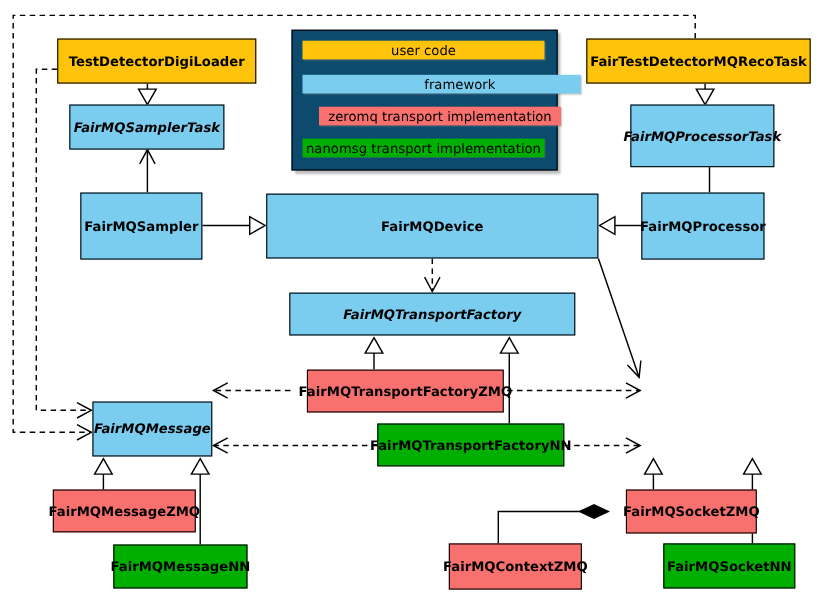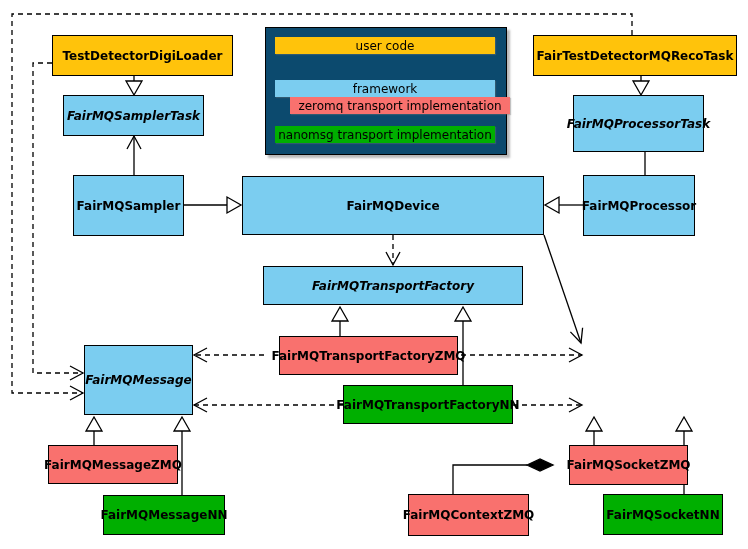--- a/index.html
+++ b/index.html
@@ -22,21 +22,21 @@
     position:absolute;left:265px;top:27px;width:242px;height:128px;z-index:2;
     background:#0c4a6e;border:1.4px solid #000;box-sizing:border-box;
     box-shadow:3px 3px 2px rgba(130,130,130,0.55);
   }
   .legend-bar{
     position:absolute;left:9px;width:220px;height:17px;
     display:flex;align-items:center;justify-content:center;
     font-size:12px;font-weight:normal;color:#000;white-space:nowrap;
     box-shadow:1px 1px 1px rgba(120,120,120,0.35);
   }
-  .lb0{top:9px;}  .lb1{top:52px;}  .lb2{top:69px;}  .lb3{top:98px;text-align:right;}
+  .lb0{top:9px;}  .lb1{top:40px;padding-left:33px;}  .lb2{top:69px;}  .lb3{top:98px;text-align:right;}
   .edge{stroke:#000;stroke-width:1.3;fill:none;}
   .dashed{stroke-dasharray:5,4;}
   .tri{fill:#ffffff;stroke:#000;stroke-width:1.3;}
   .diamond{fill:#000;stroke:#000;stroke-width:1.3;}
 </style>
 </head>
 <body>
 
 <div id="canvas">
 
@@ -168,21 +168,21 @@
   <div class="node blue" style="left:242px;top:176px;width:302px;height:59px">FairMQDevice</div>
 
   <div class="node blue" style="left:583px;top:175px;width:112px;height:61px">FairMQProcessor</div>
 
   <div class="node blue abstract" style="left:263px;top:266px;width:260px;height:39px">FairMQTransportFactory</div>
 
   <div class="node red" style="left:264px;top:336px;width:179px;height:39px">FairMQTransportFactoryZMQ</div>
 
   <div class="node green" style="left:343px;top:385px;width:170px;height:39px">FairMQTransportFactoryNN</div>
 
-  <div class="node blue abstract" style="left:84px;top:345px;width:109px;height:70px">FairMQMessage</div>
+  <div class="node blue abstract" style="left:84px;top:365px;width:109px;height:50px">FairMQMessage</div>
 
 
   <div class="node red" style="left:33px;top:445px;width:130px;height:39px">FairMQMessageZMQ</div>
 
   <div class="node green" style="left:103px;top:495px;width:122px;height:40px">FairMQMessageNN</div>
 
   <div class="node red" style="left:393px;top:494px;width:121px;height:42px">FairMQContextZMQ</div>
 
   <div class="node red" style="left:554px;top:445px;width:119px;height:40px">FairMQSocketZMQ</div>
 

